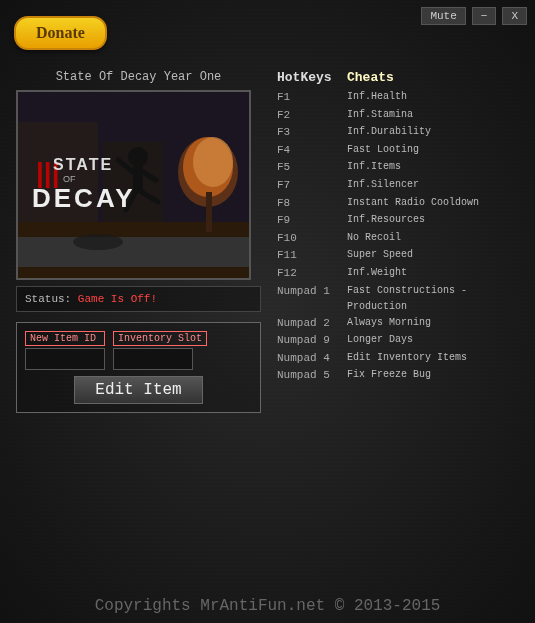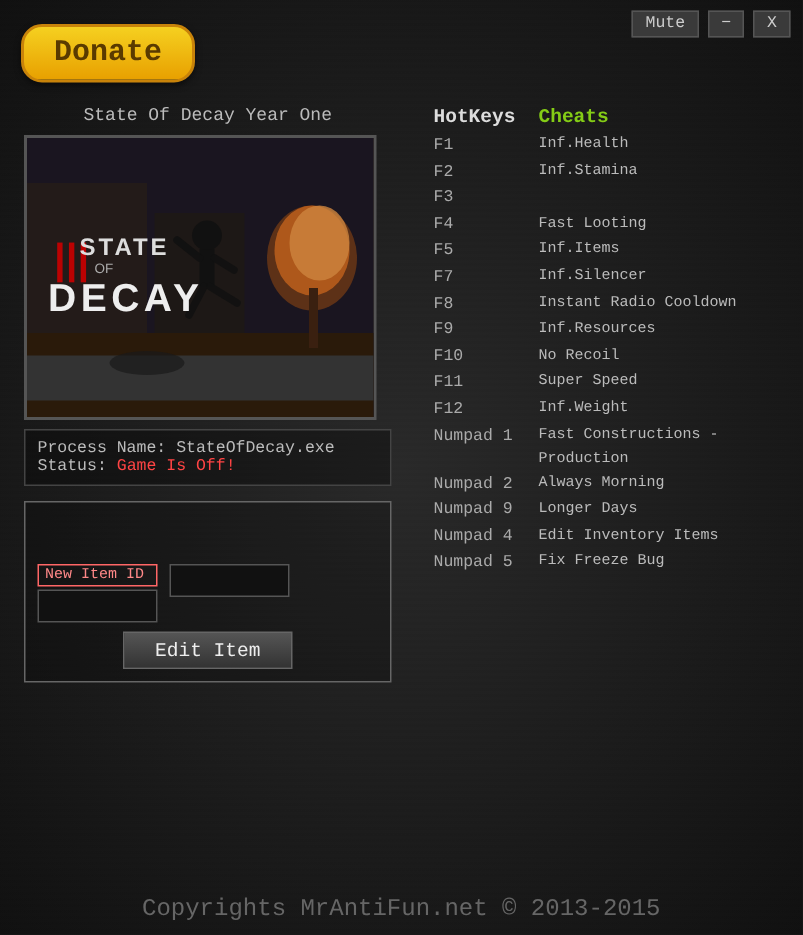--- a/index.html
+++ b/index.html
@@ -63,31 +63,31 @@
     .donate-btn {
       position: absolute;
       top: 16px;
       left: 14px;
       background: linear-gradient(to bottom, #f5d020, #e8a000);
       border: 2px solid #c8830a;
       border-radius: 14px;
       padding: 6px 20px;
       color: #5a3a00;
       font-weight: bold;
-      font-size: 20px;
+      font-size: 16px;
       cursor: pointer;
-      font-family: Liberation Mono, monospace;
+      font-family: Liberation Serif, serif;
       box-shadow: 0 2px 4px rgba(0,0,0,0.5);
     }
 
     
     .main-content {
       display: flex;
       padding: 8px 16px;
-      gap: 28px;
+      gap: 16px;
       margin-top: 30px;
     }
 
     
     .left-panel {
       width: 245px;
       flex-shrink: 0;
     }
 
     .game-title {
@@ -150,21 +150,20 @@
       margin-top: 10px;
       border: 1px solid #666;
       padding: 8px;
       background: rgba(0,0,0,0.2);
     }
 
     .edit-fields {
       display: flex;
       gap: 8px;
       margin-bottom: 6px;
-      margin-top: 33px;
     }
 
     .field-group {
       display: flex;
       flex-direction: column;
     }
 
     .field-label {
       font-size: 10px;
       color: #f88;
@@ -183,21 +182,21 @@
       padding: 2px 4px;
     }
 
     .edit-item-btn {
       display: block;
       margin: 0 auto;
       background: linear-gradient(to bottom, #555, #333);
       border: 1px solid #666;
       color: #eee;
       padding: 4px 20px;
-      font-size: 13px;
+      font-size: 16px;
       cursor: pointer;
       font-family: 'Courier New', monospace;
     }
 
     
     .right-panel {
       flex: 1;
     }
 
     .cheats-table {
@@ -212,21 +211,21 @@
 
     .col-hotkeys {
       width: 70px;
       font-size: 13px;
       color: #ddd;
       font-weight: bold;
     }
 
     .col-cheats {
       font-size: 13px;
-      color: #84cc16;
+      color: #fef9c3;
       font-weight: bold;
     }
 
     .cheat-row {
       display: flex;
       gap: 0;
       line-height: 1.6;
     }
 
     .hotkey {
@@ -308,37 +307,34 @@
 
             <text x="18" y="90" font-size="28" font-weight="900" font-family="Arial Black,sans-serif" fill="#cc0000" opacity="0.9">|||</text>
             <text x="35" y="78" font-size="16" font-weight="900" font-family="Arial Black,sans-serif" fill="#ddd" letter-spacing="2">STATE</text>
             <text x="45" y="90" font-size="9" font-family="Arial,sans-serif" fill="#aaa">OF</text>
             <text x="14" y="115" font-size="26" font-weight="900" font-family="Arial Black,sans-serif" fill="#eee" letter-spacing="3">DECAY</text>
           </svg>
         </div>
       </div>
 
       <div class="process-info">
-        <div class="process-name">
-          <span>Process Name:</span>
-          <span>StateOfDecay.exe</span>
-        </div>
         <div class="status-line">
           <span>Status:</span>
           <span class="status-value">Game Is Off!</span>
         </div>
       </div>
 
       <div class="edit-panel">
         <div class="edit-fields">
           <div class="field-group">
             <span class="field-label">New Item ID</span>
             <input class="field-input" type="text" value="" style="">
           </div>
           <div class="field-group">
+            <span class="field-label">Inventory Slot</span>
             <input class="field-input" type="text" value="" style="">
           </div>
         </div>
         <button class="edit-item-btn">Edit Item</button>
       </div>
     </div>
 
     <div class="right-panel">
       <div class="cheats-table">
         <div class="cheats-header">
@@ -350,20 +346,21 @@
         <div class="cheat-row">
               <span class="hotkey">F1</span>
               <span class="cheat-name">Inf.Health</span>
             </div>
             <div class="cheat-row">
               <span class="hotkey">F2</span>
               <span class="cheat-name">Inf.Stamina</span>
             </div>
             <div class="cheat-row">
               <span class="hotkey">F3</span>
+              <span class="cheat-name">Inf.Durability</span>
             </div>
             <div class="cheat-row">
               <span class="hotkey">F4</span>
               <span class="cheat-name">Fast Looting</span>
             </div>
             <div class="cheat-row">
               <span class="hotkey">F5</span>
               <span class="cheat-name">Inf.Items</span>
             </div>
             <div class="cheat-row">

